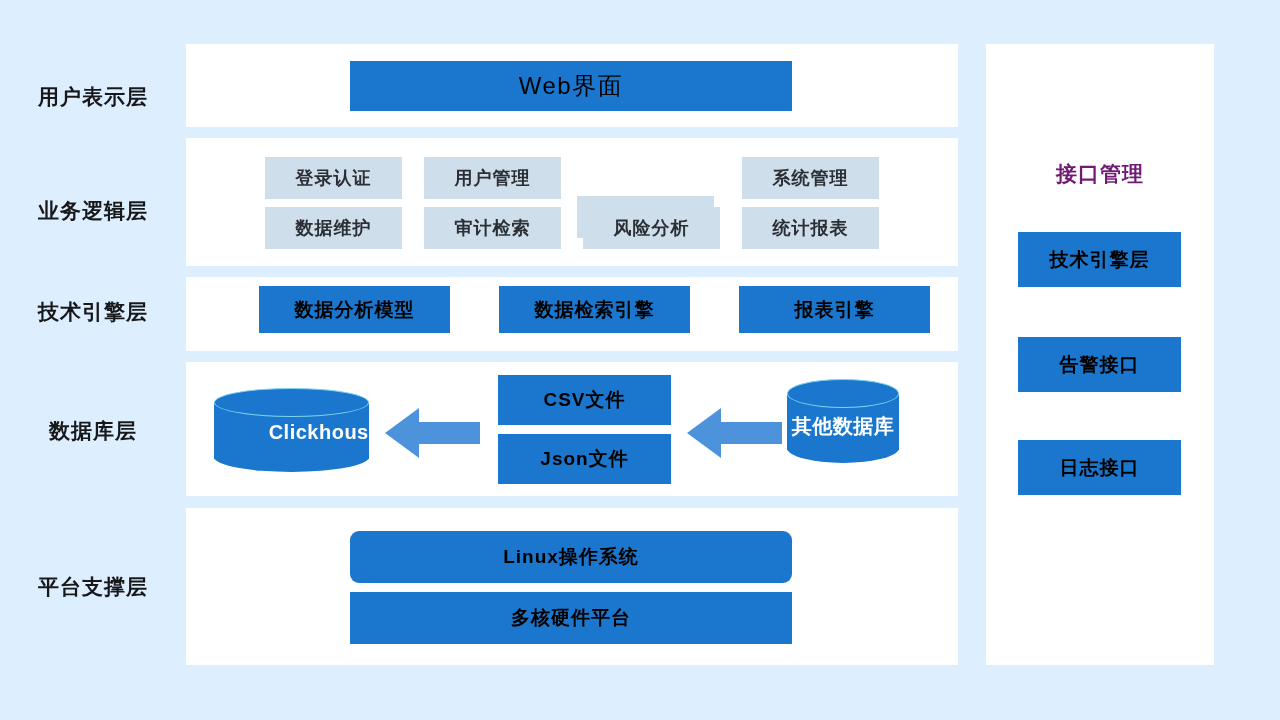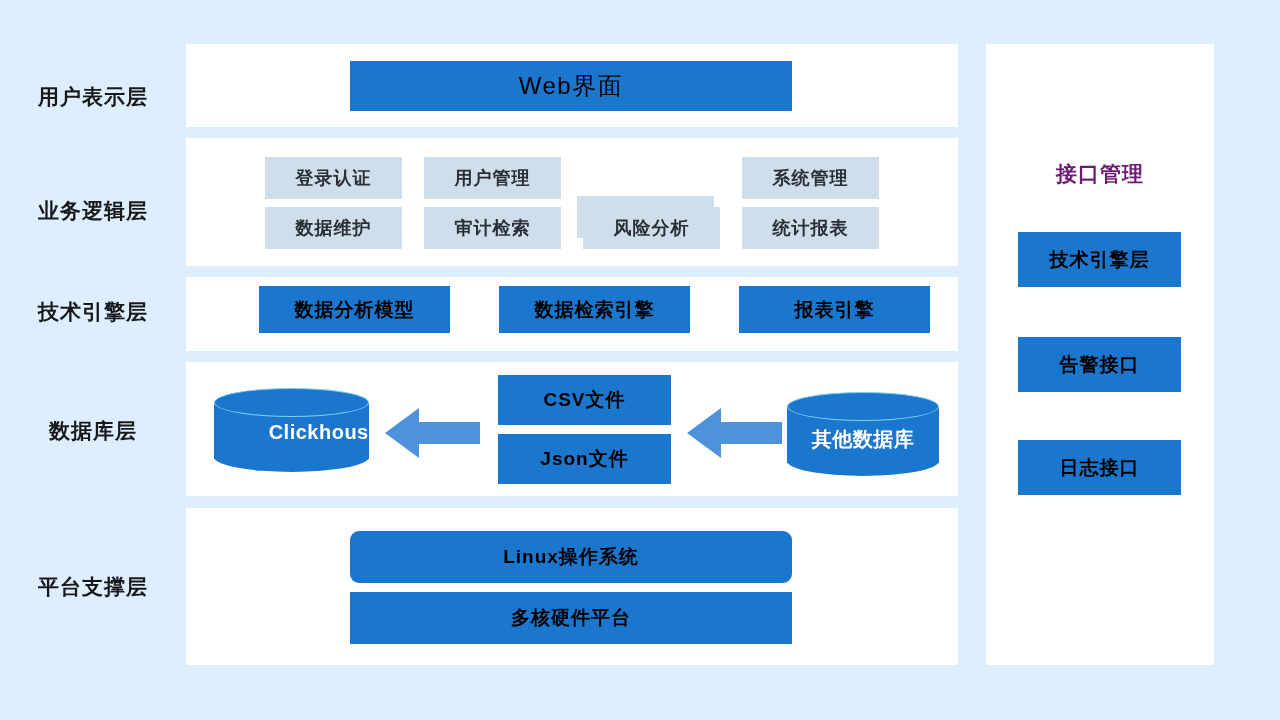--- a/index.html
+++ b/index.html
@@ -184,21 +184,21 @@
 
   <div class="blue-box" style="left:498px; top:375px; width:173px; height:50px;">CSV文件</div>
   <div class="blue-box" style="left:498px; top:434px; width:173px; height:50px;">Json文件</div>
 
   <div class="arrow" style="left:687px; top:408px; width:95px; height:50px;">
     <svg width="95" height="50" viewBox="0 0 95 50">
       <polygon points="0,25 34,0 34,14 95,14 95,36 34,36 34,50" fill="#4d93db"></polygon>
     </svg>
   </div>
 
-  <div class="cylinder" style="left:787px; top:392px; width:152px; height:85px;">
+  <div class="cylinder" style="left:787px; top:379px; width:112px; height:85px;">
     <div class="cyl-body" style="top:14px; height:57px;"></div>
     <div class="cyl-bottom" style="top:54px; height:30px;"></div>
     <div class="cyl-top" style="top:0px; height:29px;"></div>
     <div class="cyl-text" style="top:34px;">其他数据库</div>
   </div>
 
   <div class="panel" style="left:186px; top:508px; width:772px; height:157px;"></div>
 
   <div class="blue-box" style="left:350px; top:531px; width:442px; height:52px;border-radius:9px;">Linux操作系统</div>
   <div class="blue-box" style="left:350px; top:592px; width:442px; height:52px;">多核硬件平台</div>

